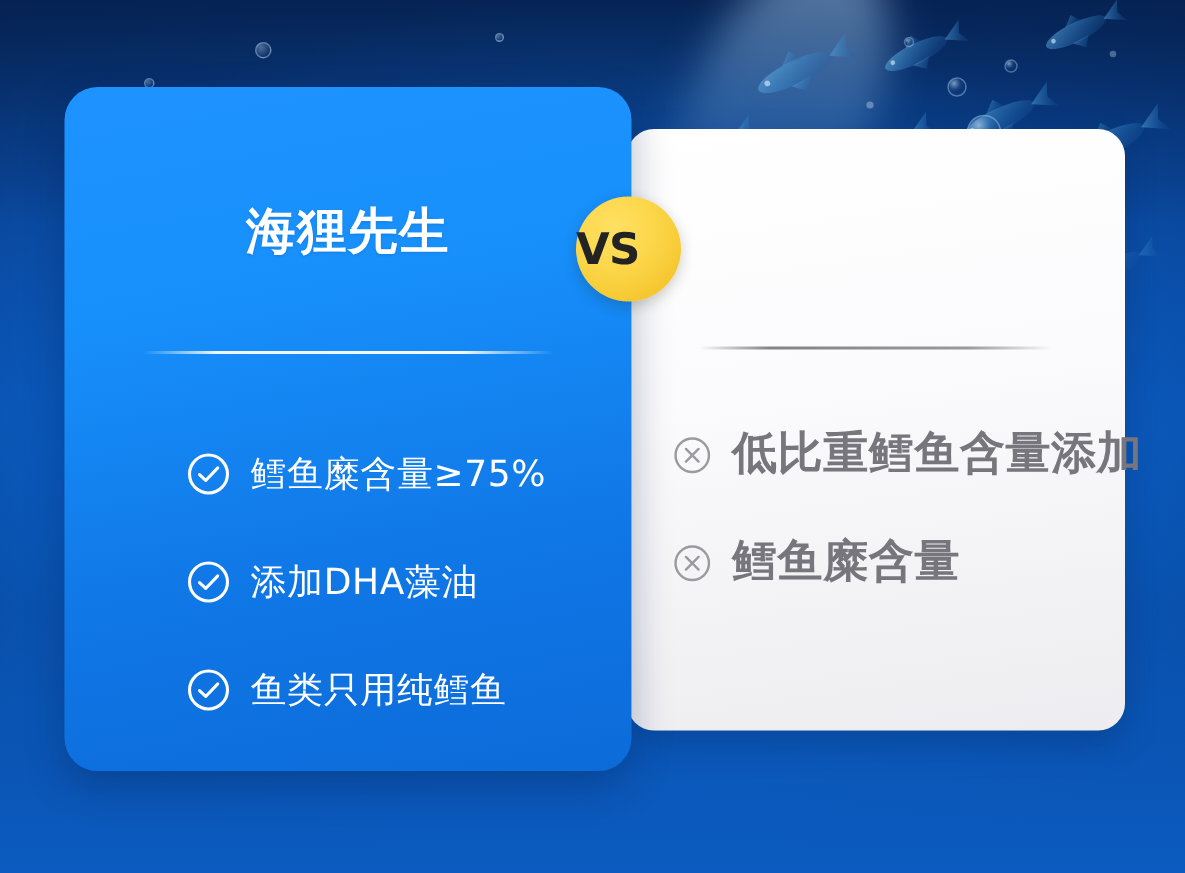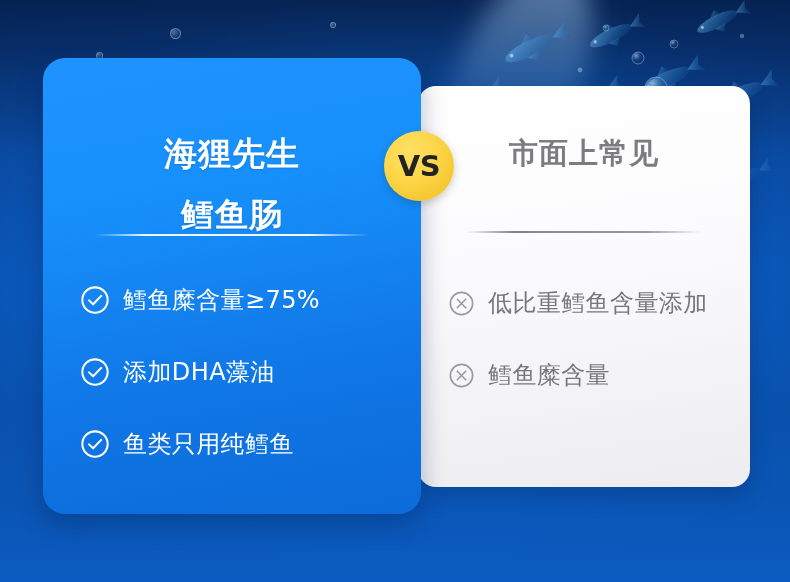--- a/index.html
+++ b/index.html
@@ -127,21 +127,21 @@
   .divider-right {
     left: 48px; right: 48px; top: 145px;
     background: linear-gradient(90deg, rgba(150,150,155,0) 0%, rgba(110,110,116,0.85) 20%, rgba(120,120,126,0.75) 76%, rgba(150,150,155,0) 100%);
   }
 
   
   .flist {
     position: absolute;
     left: 0; right: 0;
   }
-  .flist-left { top: 206px; }
+  .flist-left { top: 222px; margin-left: 44px; }
   .flist-right { top: 181px; }
 
   .fitem {
     display: flex;
     align-items: center;
     height: 72px;
   }
   .flist-left .fitem { padding-left: 37px; }
   .flist-right .fitem { padding-left: 30px; }
 
@@ -158,35 +158,35 @@
     line-height: 1;
     letter-spacing: 0.4px;
     white-space: nowrap;
   }
   .flist-left .flabel {
     color: #ffffff;
     font-weight: 400;
   }
   .flist-right .flabel {
     color: #76767c;
-    font-weight: 400;
-    font-size: 24px;
+    font-weight: 700;
+    font-size: 30px;
   }
 
   
   .vs-badge {
     position: absolute;
     left: 384px; top: 131px;
     width: 70px; height: 70px;
     border-radius: 50%;
     background: radial-gradient(circle at 36% 30%, #ffe063 0%, #fcd74a 40%, #f6c933 72%, #edbd22 100%);
     box-shadow: 0 3px 9px rgba(40,30,0,0.22);
     display: flex;
     align-items: center;
-    justify-content: center;
+    justify-content: flex-start;
     z-index: 6;
   }
   .vs-text {
     font-size: 29px;
     font-weight: 700;
     color: #232323;
     letter-spacing: -0.5px;
     line-height: 1;
   }
 </style>
@@ -253,21 +253,20 @@
   <div class="bubble" style="left:238px; top:63px; width:6px; height:6px;"></div>
   <div class="bubble" style="left:96px;  top:52px; width:5px; height:5px;"></div>
   <div class="bubble" style="left:330px; top:22px; width:4px; height:4px;"></div>
 
   <div class="bg-bottomflat"></div>
 
   <div class="card card-left">
 
     <div class="title title-left">
       <span class="tline">海狸先生</span>
-      <span class="tline">鳕鱼肠</span>
     </div>
 
     <div class="divider divider-left"></div>
 
     <div class="flist flist-left">
 
       <div class="fitem">
         <svg class="ficon" viewBox="0 0 32 32">
           <circle cx="16" cy="16" r="13.5" fill="none" stroke="#ffffff" stroke-width="2.2"></circle>
           <path d="M9.6 16.4 L14 20.6 L22.6 11.6" fill="none" stroke="#ffffff" stroke-width="2.2" stroke-linecap="round" stroke-linejoin="round"></path>
@@ -290,21 +289,20 @@
         </svg>
         <span class="flabel">鱼类只用纯鳕鱼</span>
       </div>
 
     </div>
   </div>
 
   <div class="card card-right">
 
     <div class="title title-right">
-      <span class="tline">市面上常见</span>
     </div>
 
     <div class="divider divider-right"></div>
 
     <div class="flist flist-right">
 
       <div class="fitem">
         <svg class="ficon" viewBox="0 0 32 32">
           <circle cx="16" cy="16" r="13.2" fill="none" stroke="#9a9aa0" stroke-width="1.9"></circle>
           <path d="M11 11 L21 21 M21 11 L11 21" fill="none" stroke="#9a9aa0" stroke-width="1.9" stroke-linecap="round"></path>

